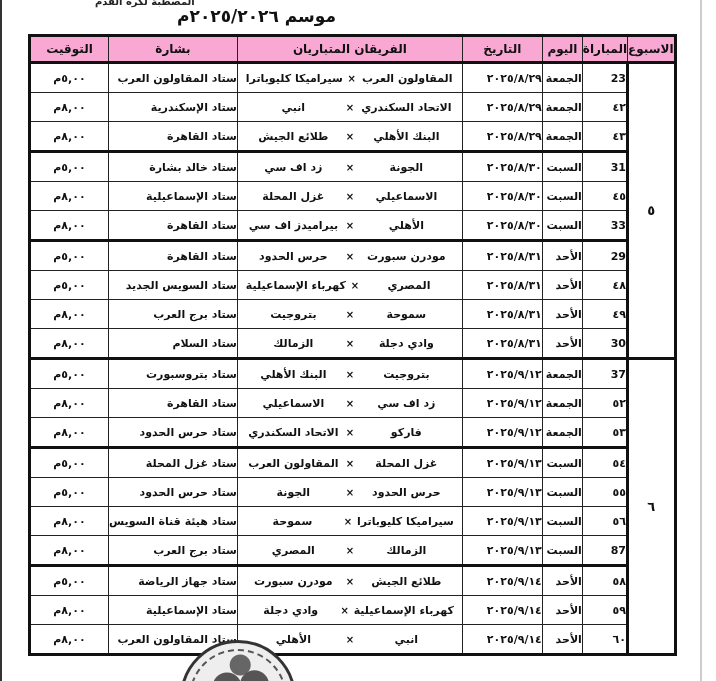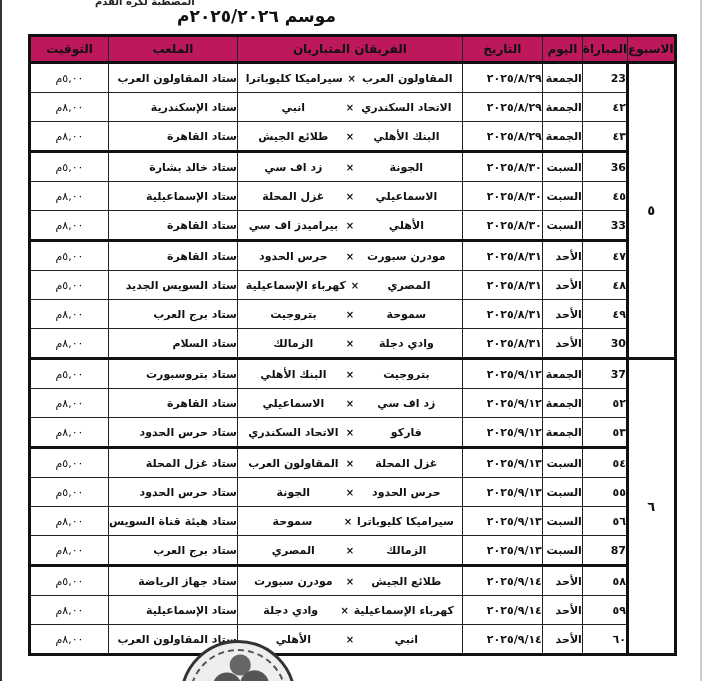--- a/index.html
+++ b/index.html
@@ -13,24 +13,24 @@
   .season-title { position:absolute; left:0; width:653px; top:6px; text-align:center; direction:rtl;
     font-size:17px; font-weight:bold; letter-spacing:0.5px; padding-right:140px; box-sizing:border-box; }
   .sched {
     position:absolute; left:28px; top:34px; border-collapse:collapse; direction:rtl;
     border:3px solid #111; table-layout:fixed;
   }
   .sched th, .sched td {
     border:1px solid #222; text-align:center; font-size:11px; padding:0; height:28px;
     white-space:nowrap; overflow:hidden;
   }
-  .sched th { background:#be185d; font-weight:bold; font-size:12px; height:24px; border-bottom:3px solid #111; }
+  .sched th { background:#f9a8d4; font-weight:bold; font-size:12px; height:24px; border-bottom:3px solid #111; }
   .sched td.week { background:#fff; font-size:13px; font-weight:bold; border-left:3px solid #111; }
   .sched td.num, .sched td.day, .sched td.date { font-weight:bold;text-align:right; }
-  .sched td.time { font-weight:normal; font-size:11px; }
+  .sched td.time { font-weight:bold; font-size:11px; }
   .sched td.stadium { font-weight:bold;text-align:right; }
   tr.block-start td { border-top:3px solid #111; }
   .teams { display:flex; direction:rtl; align-items:center; justify-content:space-between; padding:0 8px; }
   .teams .ta { flex:1; text-align:center; font-weight:bold; }
   .teams .vs { width:18px; text-align:center; font-weight:bold; font-size:10px; }
   .teams .tb { flex:1; text-align:center; font-weight:bold; }
   .logo {
     position:absolute; left:180px; top:640px; width:110px; height:110px; border-radius:50%;
     border:3px solid #333; background:
       radial-gradient(circle at 40% 40%, #555 0 14px, transparent 15px),
@@ -59,21 +59,21 @@
     <col style="width:128px">
     <col style="width:79px">
   </colgroup>
   <thead>
     <tr>
       <th>الاسبوع</th>
       <th>المباراة</th>
       <th>اليوم</th>
       <th>التاريخ</th>
       <th>الفريقان المتباريان</th>
-      <th>الملعب</th>
+      <th>بشارة</th>
       <th>التوقيت</th>
     </tr>
   </thead>
   <tbody id="tbody">
       <tr class="block-start">
         <td class="week" rowspan="10">٥</td>
         <td class="num">23</td>
         <td class="day">الجمعة</td>
         <td class="date">٢٠٢٥/٨/٢٩</td>
         <td>
@@ -108,21 +108,21 @@
           <div class="teams">
             <span class="ta">البنك الأهلي</span>
             <span class="vs">×</span>
             <span class="tb">طلائع الجيش</span>
           </div>
         </td>
         <td class="stadium">ستاد القاهرة</td>
         <td class="time">٨,٠٠م</td>
       </tr>
       <tr class="block-start">
-        <td class="num">36</td>
+        <td class="num">31</td>
         <td class="day">السبت</td>
         <td class="date">٢٠٢٥/٨/٣٠</td>
         <td>
           <div class="teams">
             <span class="ta">الجونة</span>
             <span class="vs">×</span>
             <span class="tb">زد اف سي</span>
           </div>
         </td>
         <td class="stadium">ستاد خالد بشارة</td>
@@ -150,21 +150,21 @@
           <div class="teams">
             <span class="ta">الأهلي</span>
             <span class="vs">×</span>
             <span class="tb">بيراميدز اف سي</span>
           </div>
         </td>
         <td class="stadium">ستاد القاهرة</td>
         <td class="time">٨,٠٠م</td>
       </tr>
       <tr class="block-start">
-        <td class="num">٤٧</td>
+        <td class="num">29</td>
         <td class="day">الأحد</td>
         <td class="date">٢٠٢٥/٨/٣١</td>
         <td>
           <div class="teams">
             <span class="ta">مودرن سبورت</span>
             <span class="vs">×</span>
             <span class="tb">حرس الحدود</span>
           </div>
         </td>
         <td class="stadium">ستاد القاهرة</td>

